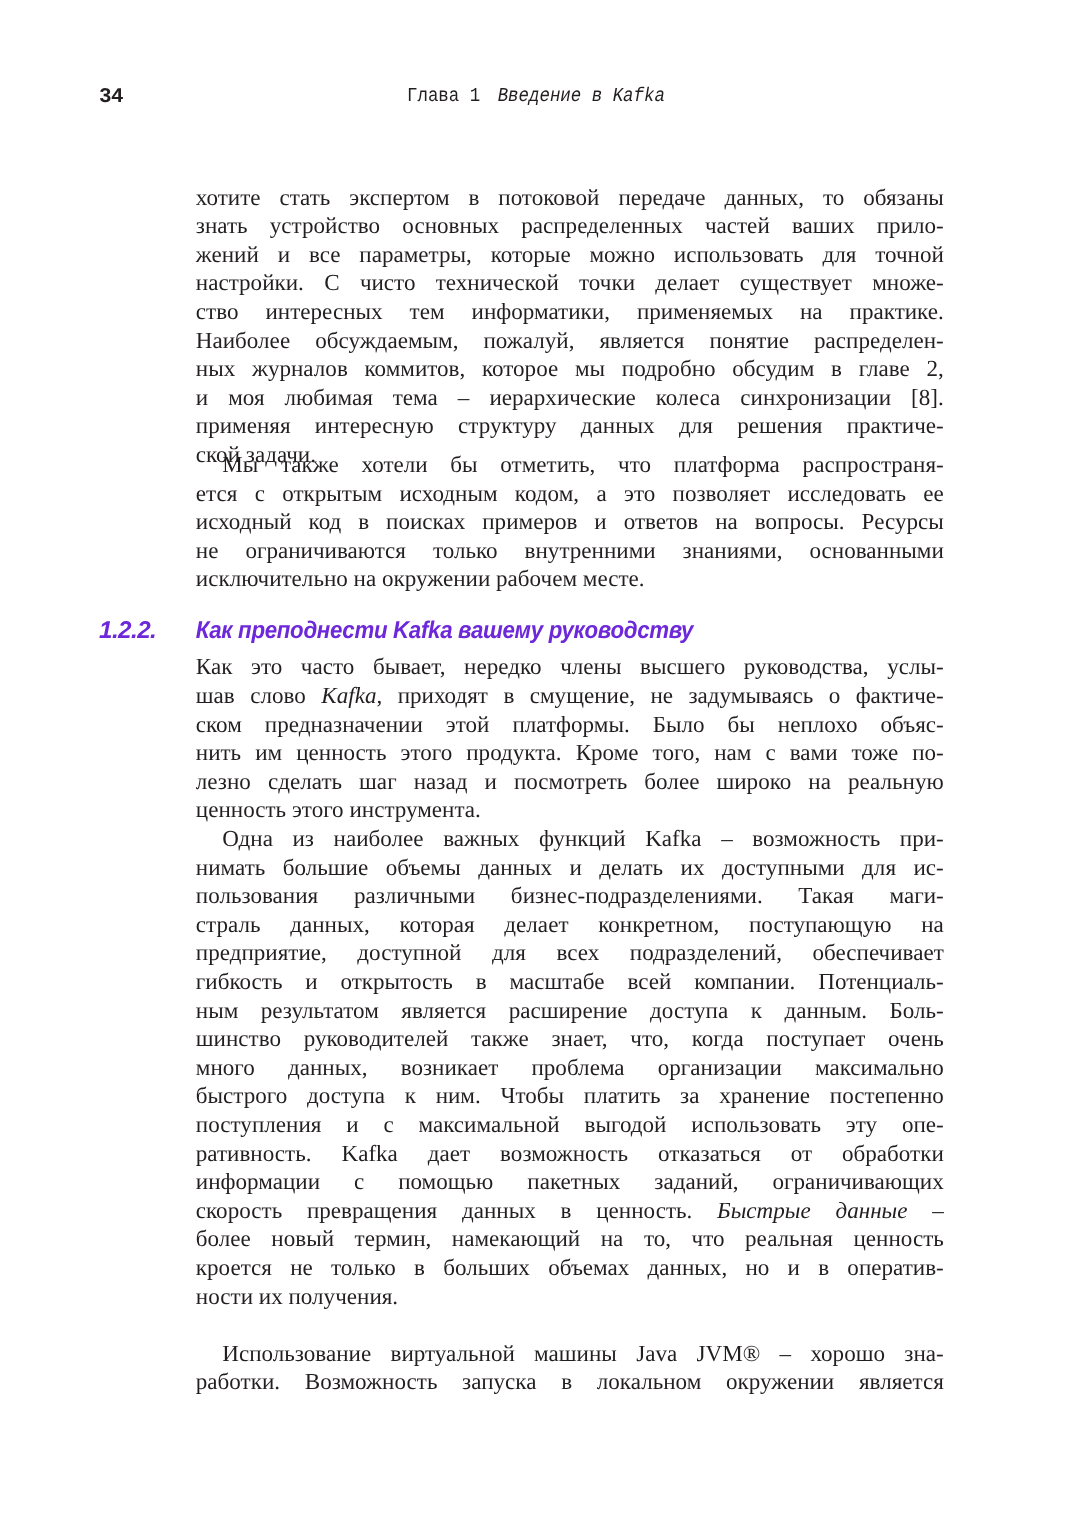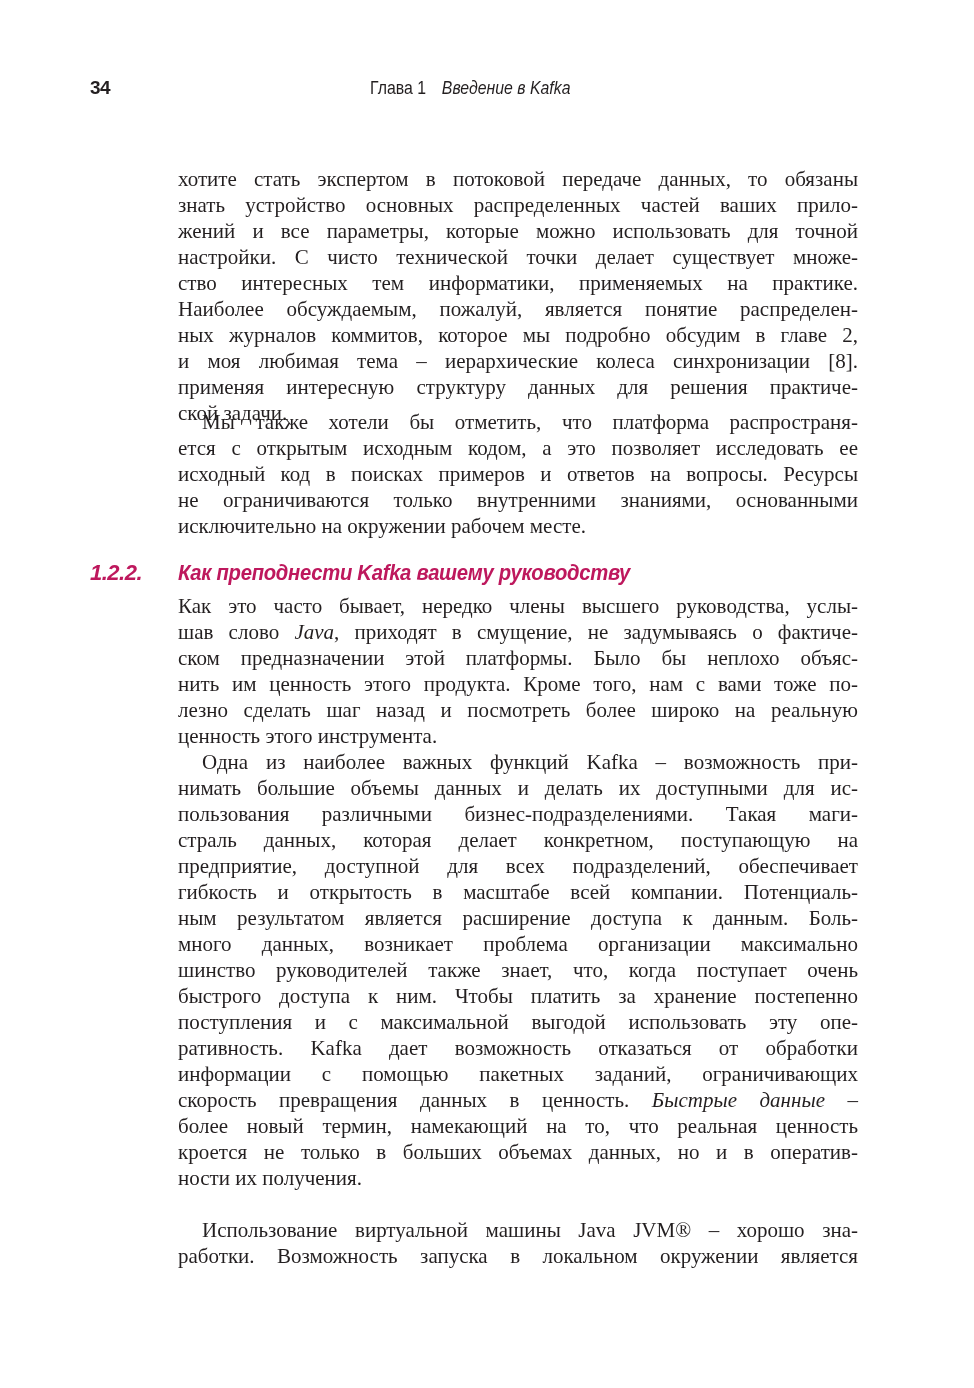--- a/index.html
+++ b/index.html
@@ -1,28 +1,28 @@
 <!DOCTYPE html>
 <html><head>
 <meta charset="utf-8">
 <style>
   html, body { margin: 0; padding: 0; background: #ffffff; }
   body { width: 974px; height: 1388px; position: relative; overflow: hidden; }
   .page { position: absolute; left: 0; top: 0; width: 974px; height: 1388px; }
-  .running-head { position: absolute; top: 77px; left: 0; width: 974px; height: 26px; font-family: Liberation Sans, sans-serif; color: #231f20; }
+  .running-head { position: absolute; top: 77px; left: 0; width: 974px; height: 26px; font-family: Liberation Mono, monospace; color: #231f20; }
   .page-number { position: absolute; left: 90px; top: 0; font-size: 19px; font-weight: bold; letter-spacing: -0.5px; }
   .chapter { position: absolute; left: 370px; top: 1px; font-size: 18px; transform: scaleX(0.88); transform-origin: left center; white-space: nowrap; }
   .chapter .num { margin-right: 18px; }
   .chapter .title { font-style: italic; }
   .body-text { position: absolute; left: 178px; width: 680px; font-family: "Liberation Serif", serif; font-size: 21px; color: #231f20; }
   .line { display: block; height: 26px; line-height: 26px; white-space: nowrap; text-align: justify; text-align-last: justify; }
   .line.last { text-align-last: left; }
   .line.indent { padding-left: 24px; }
   .it { font-style: italic; }
-  .section-heading { position: absolute; top: 560px; left: 90px; width: 800px; height: 30px; font-family: "Liberation Sans", sans-serif; font-weight: bold; font-style: italic; font-size: 22px; color: #be185d; white-space: nowrap; }
+  .section-heading { position: absolute; top: 560px; left: 90px; width: 800px; height: 30px; font-family: "Liberation Sans", sans-serif; font-weight: bold; font-style: italic; font-size: 22px; color: #6d28d9; white-space: nowrap; }
   .section-heading .sec-num { position: absolute; left: 0; top: 0; letter-spacing: -0.5px; }
   .section-heading .sec-title { position: absolute; left: 88px; top: 0; transform: scaleX(0.92); transform-origin: left center; letter-spacing: -0.3px; }
 </style>
 </head>
 <body>
 
 <div class="page">
 
   <div class="running-head">
     <span class="page-number">34</span>
@@ -52,37 +52,37 @@
     <span class="line last">исключительно на окружении рабочем месте.</span>
   </div>
 
   <div class="section-heading">
     <span class="sec-num">1.2.2.</span>
     <span class="sec-title">Как преподнести Kafka вашему руководству</span>
   </div>
 
   <div class="body-text" style="top:593px;">
     <span class="line">Как это часто бывает, нередко члены высшего руководства, услы-</span>
-    <span class="line"><span>шав слово </span><span class="it">Java</span><span>, приходят в смущение, не задумываясь о фактиче-</span></span>
+    <span class="line"><span>шав слово </span><span class="it">Kafka</span><span>, приходят в смущение, не задумываясь о фактиче-</span></span>
     <span class="line">ском предназначении этой платформы. Было бы неплохо объяс-</span>
     <span class="line">нить им ценность этого продукта. Кроме того, нам с вами тоже по-</span>
     <span class="line">лезно сделать шаг назад и посмотреть более широко на реальную</span>
     <span class="line last">ценность этого инструмента.</span>
   </div>
 
   <div class="body-text" style="top:749px;">
     <span class="line indent">Одна из наиболее важных функций Kafka – возможность при-</span>
     <span class="line">нимать большие объемы данных и делать их доступными для ис-</span>
     <span class="line">пользования различными бизнес-подразделениями. Такая маги-</span>
     <span class="line">страль данных, которая делает конкретном, поступающую на</span>
     <span class="line">предприятие, доступной для всех подразделений, обеспечивает</span>
     <span class="line">гибкость и открытость в масштабе всей компании. Потенциаль-</span>
     <span class="line">ным результатом является расширение доступа к данным. Боль-</span>
+    <span class="line">шинство руководителей также знает, что, когда поступает очень</span>
     <span class="line">много данных, возникает проблема организации максимально</span>
-    <span class="line">шинство руководителей также знает, что, когда поступает очень</span>
     <span class="line">быстрого доступа к ним. Чтобы платить за хранение постепенно</span>
     <span class="line">поступления и с максимальной выгодой использовать эту опе-</span>
     <span class="line">ративность. Kafka дает возможность отказаться от обработки</span>
     <span class="line">информации с помощью пакетных заданий, ограничивающих</span>
     <span class="line"><span>скорость превращения данных в ценность. </span><span class="it">Быстрые данные</span><span> –</span></span>
     <span class="line">более новый термин, намекающий на то, что реальная ценность</span>
     <span class="line">кроется не только в больших объемах данных, но и в оператив-</span>
     <span class="line last">ности их получения.</span>
   </div>
 

